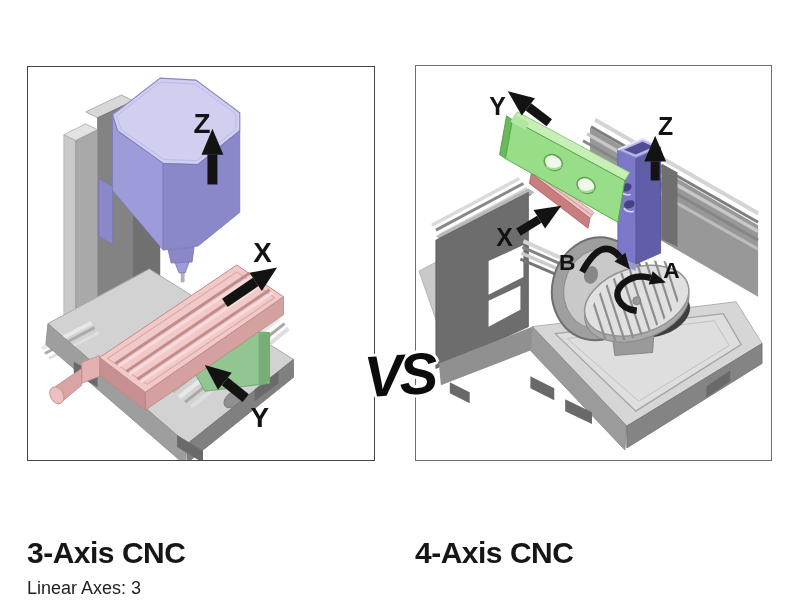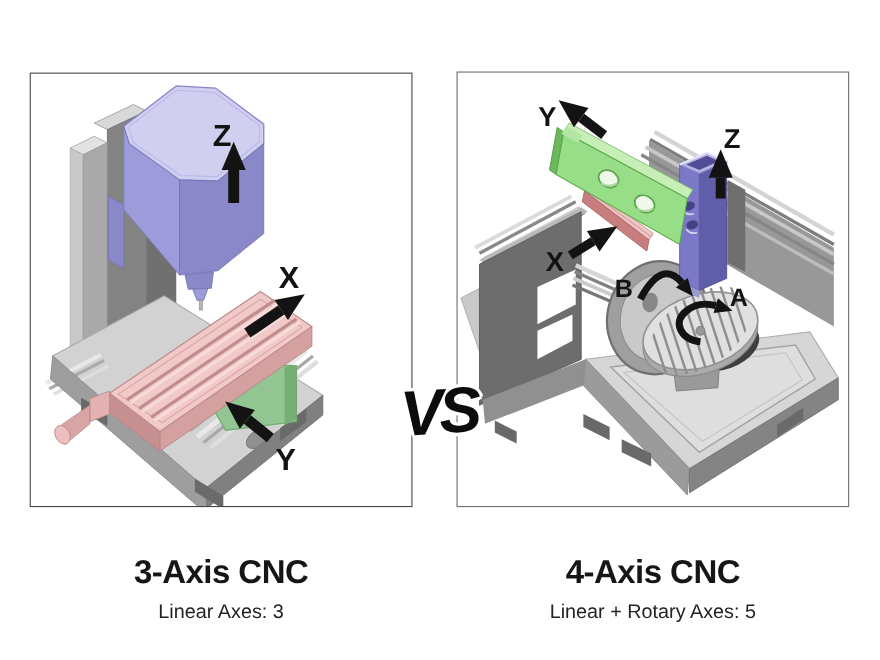--- a/index.html
+++ b/index.html
@@ -7,21 +7,21 @@
   .stage{position:relative;width:800px;height:600px;background:#fff;}
   .panel{position:absolute;background:#fff;box-sizing:border-box;}
   .panel-left{left:27px;top:66px;width:348px;height:395px;border:1.5px solid #454545;}
   .panel-right{left:415px;top:65px;width:357px;height:396px;border:1.5px solid #6e6e6e;}
   .panel svg{display:block;width:100%;height:100%;}
   .vs{position:absolute;left:352px;top:341px;width:94px;text-align:center;
     font-size:58px;font-weight:bold;font-style:italic;color:#0c0c0c;letter-spacing:-4px;
     transform:rotate(-4deg);
     text-shadow:-3px 0 0 #fff,3px 0 0 #fff,0 -3px 0 #fff,0 3px 0 #fff,
       -2px -2px 0 #fff,2px 2px 0 #fff,-2px 2px 0 #fff,2px -2px 0 #fff;}
-  .cap{position:absolute;text-align:center;color:#161616;}
+  .cap{position:absolute;color:#161616;margin-top:32px;}
   .cap-title{font-size:30px;font-weight:bold;letter-spacing:-.5px;}
   .cap-sub{font-size:18px;font-weight:400;color:#232323;}
   .cap-title-left{left:27px;top:504px;width:348px;}
   .cap-sub-left{left:27px;top:546px;width:348px;}
   .cap-title-right{left:415px;top:504px;width:357px;}
   .cap-sub-right{left:415px;top:546px;width:357px;}
   svg text{font-family:"Liberation Sans","DejaVu Sans",sans-serif;font-weight:bold;fill:#131313;}
 </style>
 </head>
 <body>
@@ -230,15 +230,14 @@
         <text x="257" y="213" font-size="23" text-anchor="middle">A</text>
       </g>
     </svg>
   </div>
 
   <div class="vs">VS</div>
 
   <div class="cap cap-title cap-title-left">3-Axis CNC</div>
   <div class="cap cap-sub cap-sub-left">Linear Axes: 3</div>
   <div class="cap cap-title cap-title-right">4-Axis CNC</div>
-  <div class="cap cap-sub cap-sub-right">Linear + Rotary Axes: 5</div>
 
 </div>
 
 </body></html>

